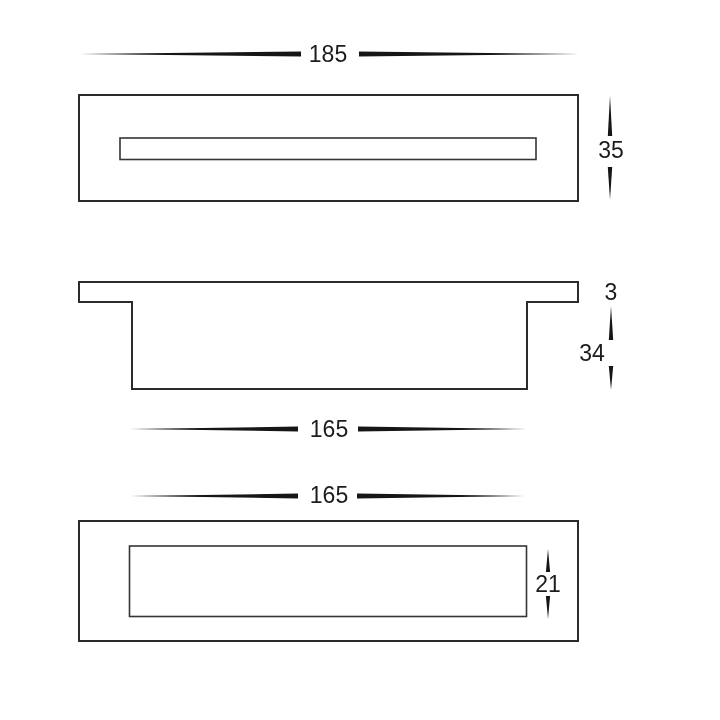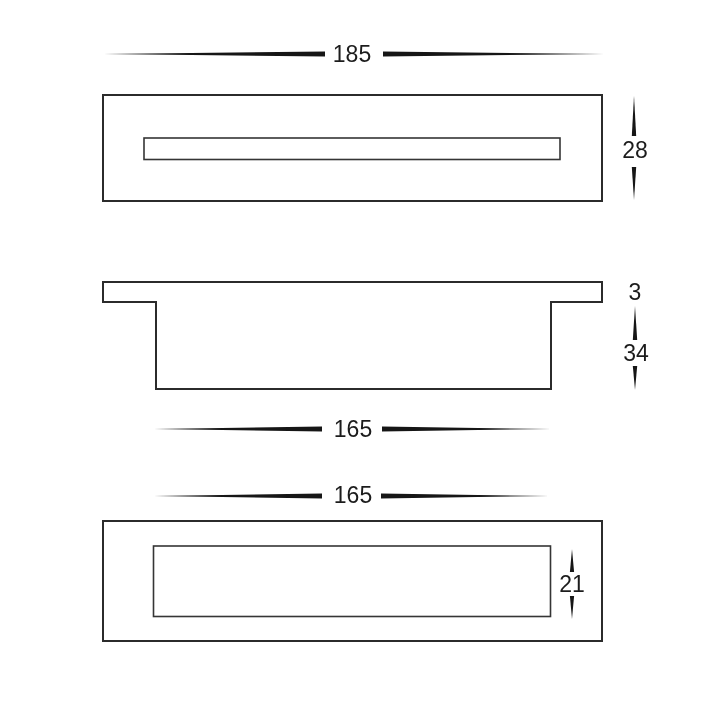--- a/index.html
+++ b/index.html
@@ -2,21 +2,20 @@
 <html><head>
 <meta charset="utf-8">
 <style>
   html,body{margin:0;padding:0;background:#ffffff;}
   .canvas{
     position:relative;
     width:668px;height:720px;
     background:#ffffff;
     font-family:"Liberation Sans", sans-serif;
     overflow:hidden;
-    margin-left:24px;
   }
   .linework{position:absolute;left:0;top:0;}
   .dim-label{
     position:absolute;
     transform:translate(-50%,-50%);
     font-size:23px;
     color:#1c1c1c;
     white-space:nowrap;
     line-height:1;
   }
@@ -65,25 +64,25 @@
       <polygon points="130,496 298,493.6 298,498.4" fill="#161616"></polygon>
       <polygon points="357,493.6 357,498.4 525,496" fill="#161616"></polygon>
 
       <polygon points="548,549 545.9,572 550.1,572" fill="#161616"></polygon>
       <polygon points="545.9,596 550.1,596 548,619" fill="#161616"></polygon>
     </g>
   </svg>
 
   <span class="dim-label" style="left:328px;top:54px;">185</span>
 
-  <span class="dim-label" style="left:611px;top:150px;">28</span>
+  <span class="dim-label" style="left:611px;top:150px;">35</span>
 
   <span class="dim-label" style="left:611px;top:292px;">3</span>
 
-  <span class="dim-label" style="left:612px;top:353px;">34</span>
+  <span class="dim-label" style="left:592px;top:353px;">34</span>
 
   <span class="dim-label" style="left:329px;top:429px;">165</span>
 
   <span class="dim-label" style="left:329px;top:495px;">165</span>
 
   <span class="dim-label" style="left:548px;top:584px;">21</span>
 
 
 </div>
 

